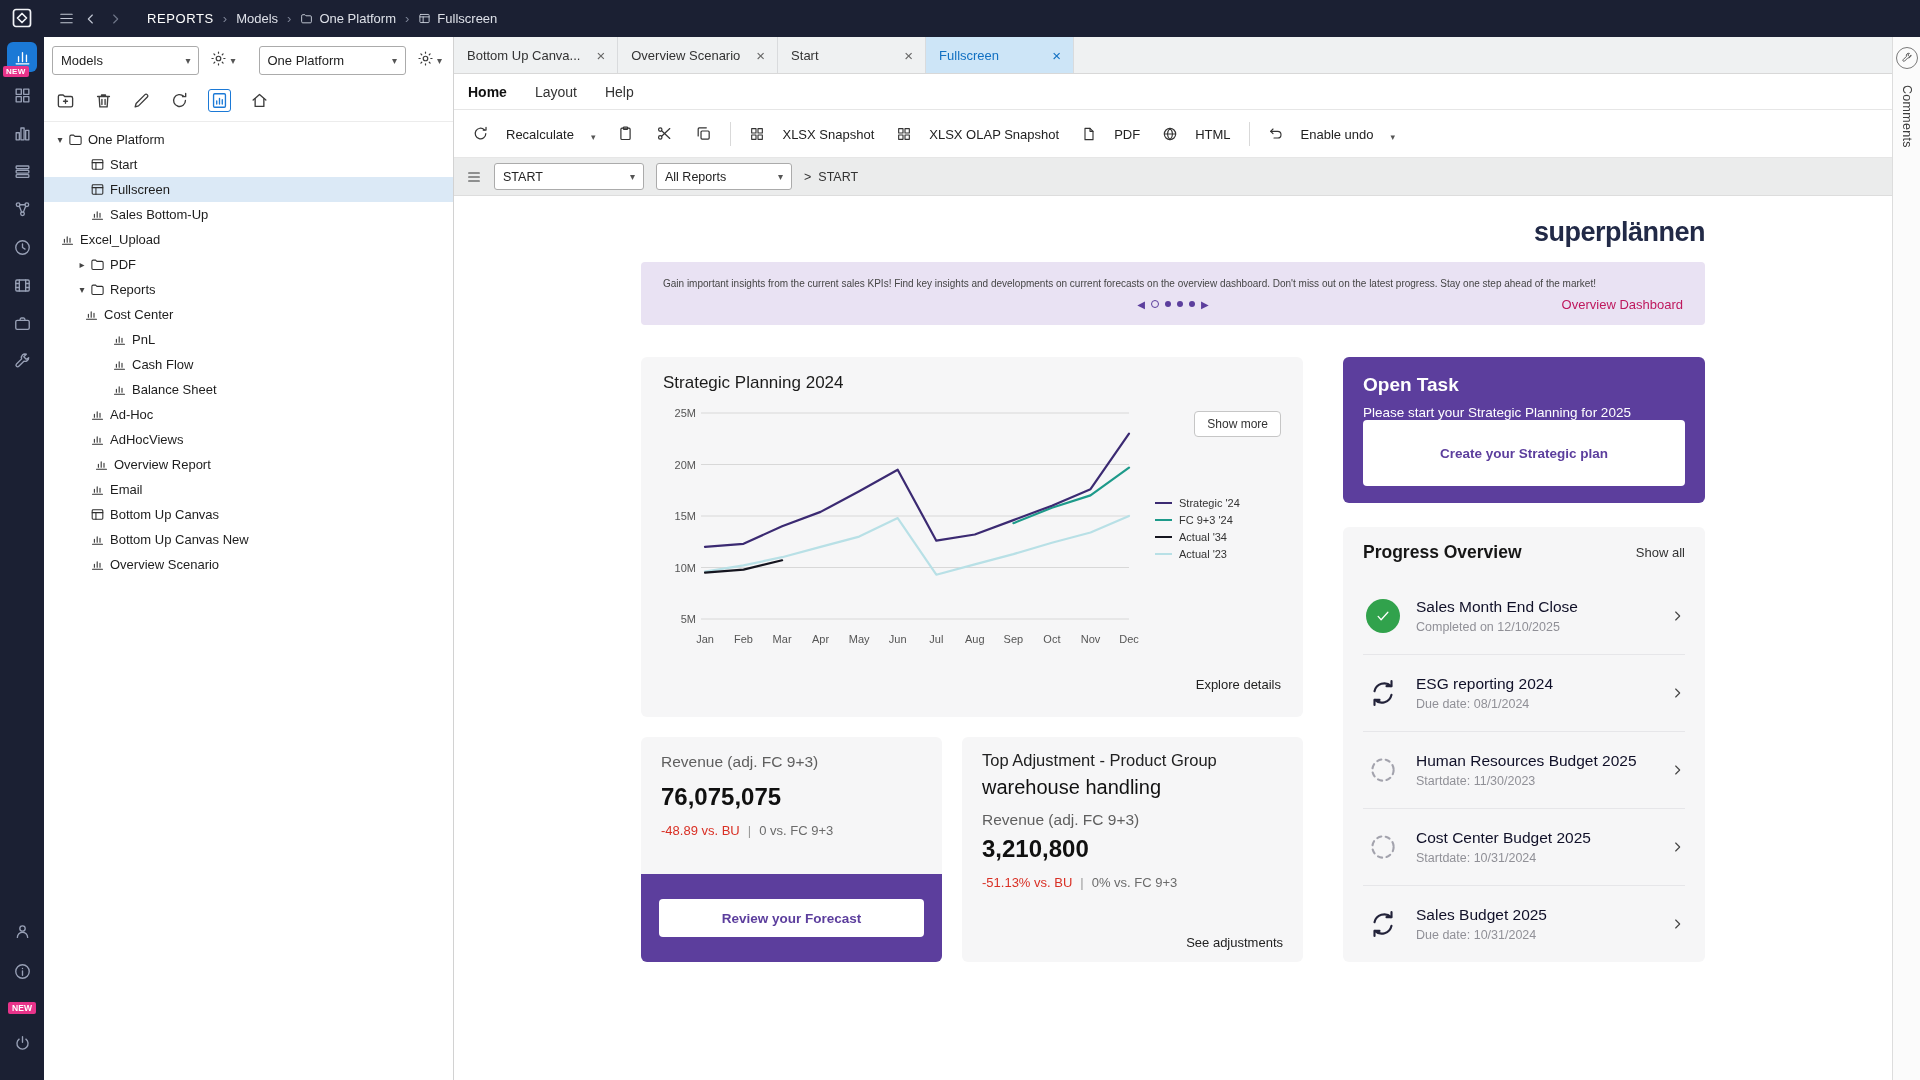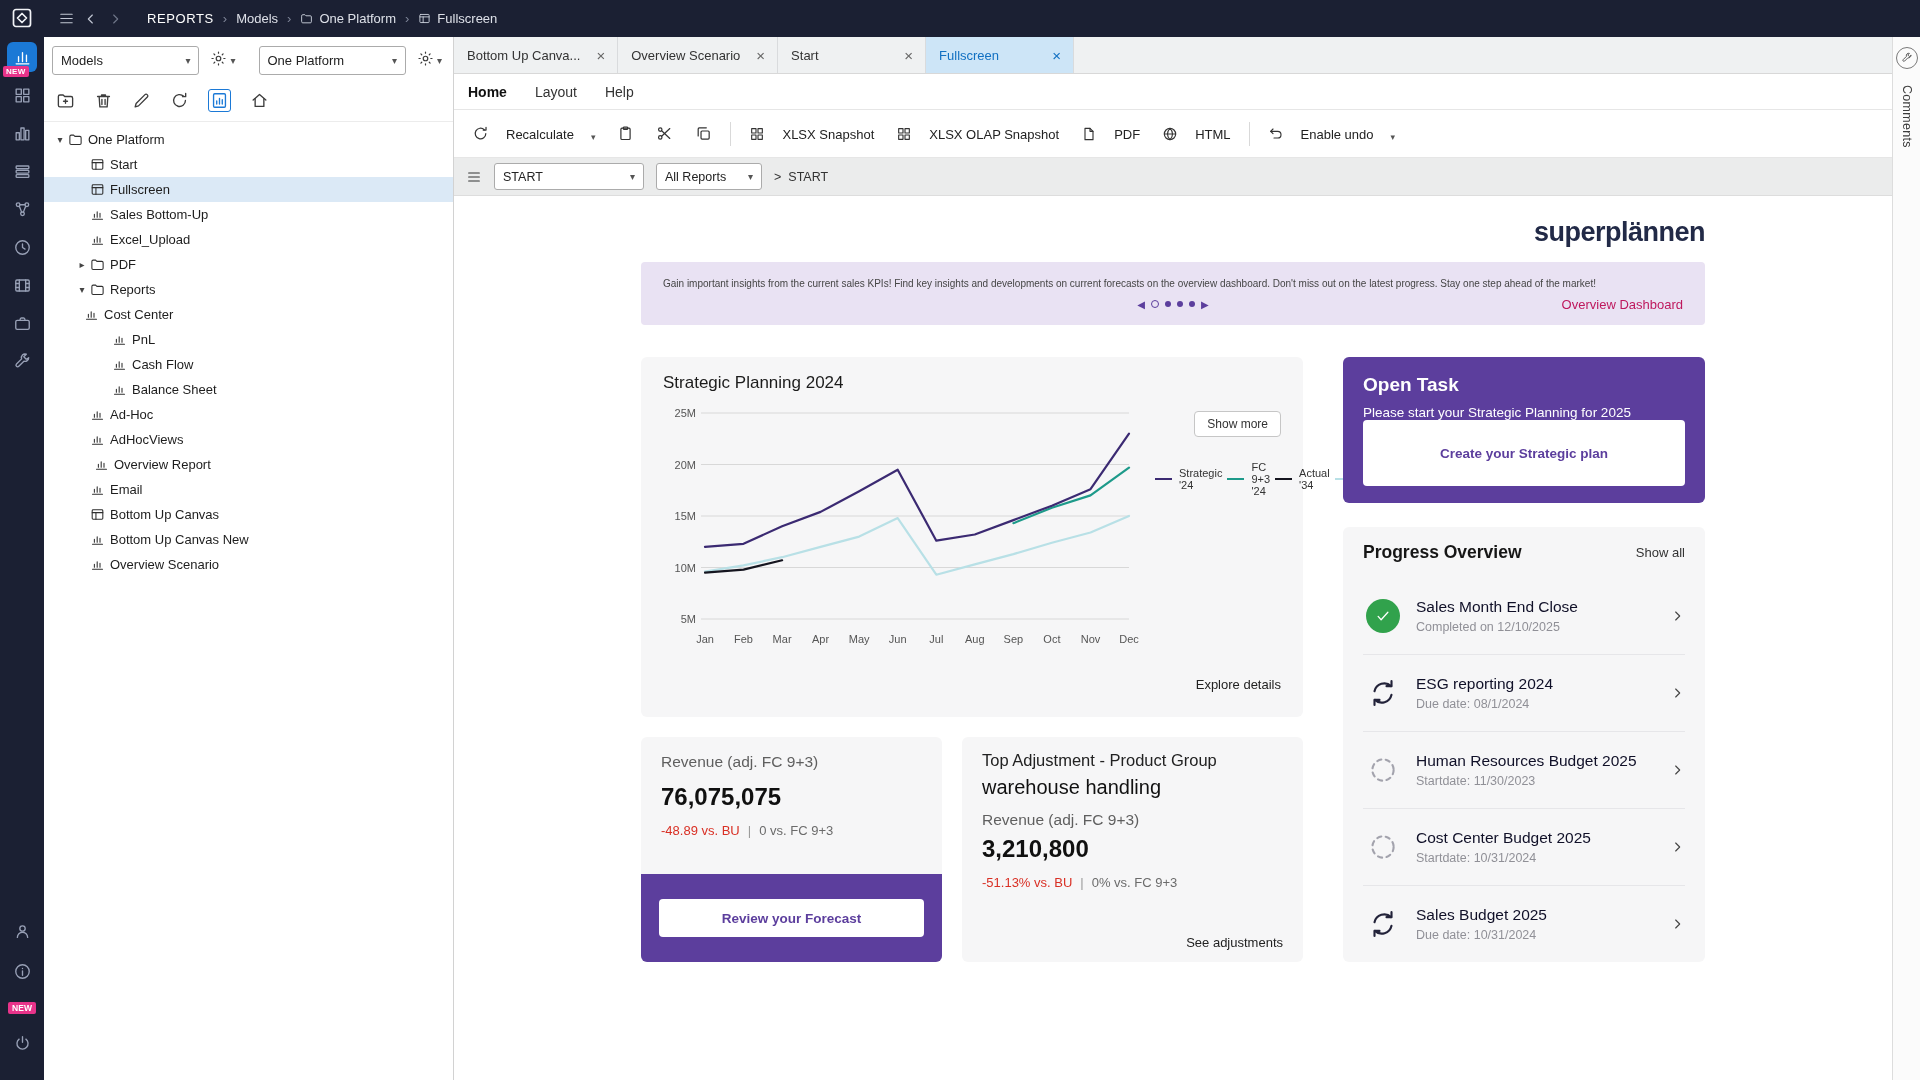--- a/index.html
+++ b/index.html
@@ -91,21 +91,21 @@
   .grid { display:flex; gap:40px; margin-top:32px; }
   .col-left { width:662px; flex:0 0 662px; display:flex; flex-direction:column; gap:20px; }
   .col-right { width:362px; flex:0 0 362px; display:flex; flex-direction:column; gap:24px; }
 
   .card { background:#f6f6f7; border-radius:6px; }
   .chart-card { height:360px; padding:16px 22px; }
   .card-title { font-size:17px; color:#1c1c1c; }
   .chart-row { display:flex; margin-top:4px; }
   .chart-side { flex:1; display:flex; flex-direction:column; align-items:flex-end; padding-top:14px; }
   .show-more-btn { background:#fff; border:1px solid #c6c6c6; border-radius:4px; font-size:12px; color:#333; padding:5px 12px; font-family:inherit; }
-  .legend { margin-top:24px; width:126px; display:flex; flex-direction:row; gap:5px; }
+  .legend { margin-top:60px; width:126px; display:flex; flex-direction:column; gap:5px; }
   .lg-item { display:flex; align-items:center; gap:7px; font-size:11px; color:#333; }
   .lg-swatch { width:17px; height:2.5px; flex:0 0 17px; }
   .explore { text-align:right; font-size:13px; color:#222; margin-top:4px; }
 
   .kpi-row { display:flex; gap:20px; }
   .kpi-card { flex:1; height:225px; display:flex; flex-direction:column; overflow:hidden; }
   .kpi-body { padding:16px 20px; }
   .kpi-title { font-size:15.5px; color:#5f5f5f; }
   .kpi-value { font-size:24px; font-weight:bold; color:#101010; margin-top:12px; }
   .kpi-delta { display:flex; gap:8px; margin-top:12px; font-size:13px; align-items:center; }
@@ -387,21 +387,21 @@
             <div class="tree-row" data-interactable="true" style="padding-left:30px">
               <span class="tw" data-interactable="false"></span>
               <span class="ti" data-interactable="false">
                 <svg width="15" height="15" viewBox="0 0 24 24" fill="none" stroke="currentColor" stroke-width="1.7" stroke-linecap="round" stroke-linejoin="round">
                   <path d="M4 19.5h16"></path>
                   <path d="M7 16.5v-5M11.5 16.5v-9M16 16.5v-6.5"></path>
                 </svg>
               </span>
               <span class="tl" data-interactable="false">Sales Bottom-Up</span>
             </div>
-            <div class="tree-row" data-interactable="true" style="padding-left:30px">
+            <div class="tree-row" data-interactable="true" style="">
               <span class="tw" data-interactable="false"></span>
               <span class="ti" data-interactable="false">
                 <svg width="15" height="15" viewBox="0 0 24 24" fill="none" stroke="currentColor" stroke-width="1.7" stroke-linecap="round" stroke-linejoin="round">
                   <path d="M4 19.5h16"></path>
                   <path d="M7 16.5v-5M11.5 16.5v-9M16 16.5v-6.5"></path>
                 </svg>
               </span>
               <span class="tl" data-interactable="false">Excel_Upload</span>
             </div>
             <div class="tree-row" data-interactable="true" style="padding-left:30px">
@@ -654,21 +654,21 @@
         <div class="pathbar" data-interactable="false">
           <span class="pb-ic" data-interactable="true">
               <svg width="16" height="16" viewBox="0 0 24 24" fill="none" stroke="currentColor" stroke-width="1.7" stroke-linecap="round" stroke-linejoin="round">
                 <path d="M4 6h16M4 12h16M4 18h16"></path>
               </svg>
             </span>
           <div class="fake-select" style="width:150px" data-interactable="true">
             <span data-interactable="false">START</span>
             <span class="fs-arrow" data-interactable="false">▾</span>
           </div>
-          <div class="fake-select" style="width:106px" data-interactable="true">
+          <div class="fake-select" style="width:136px" data-interactable="true">
             <span data-interactable="false">All Reports</span>
             <span class="fs-arrow" data-interactable="false">▾</span>
           </div>
           <span class="pb-crumb" data-interactable="false">
             <span data-interactable="false">&gt;</span>
             <span data-interactable="false">START</span>
           </span>
         </div>
 
         <div class="content" data-interactable="false">

